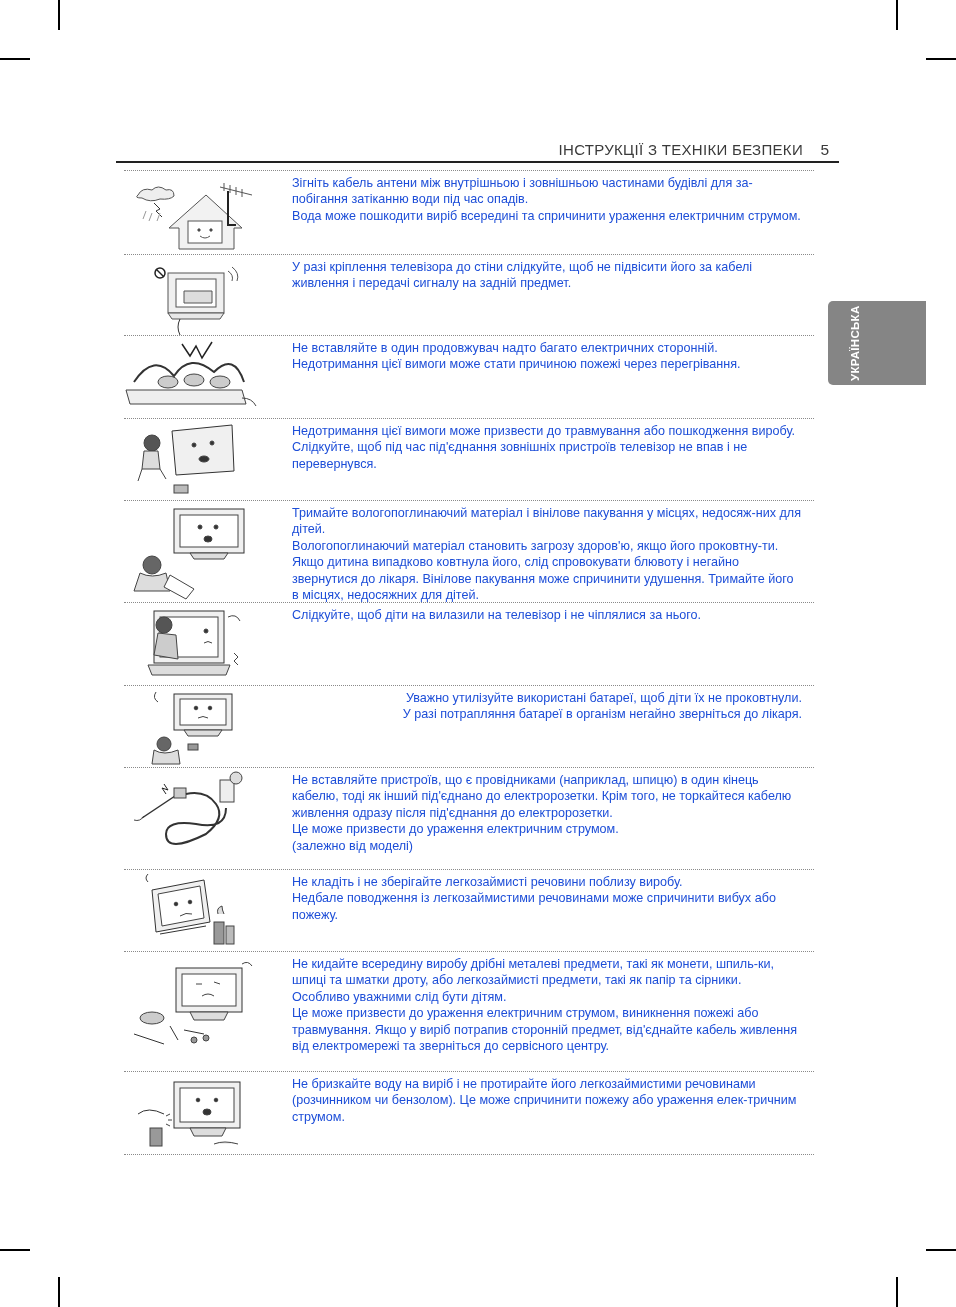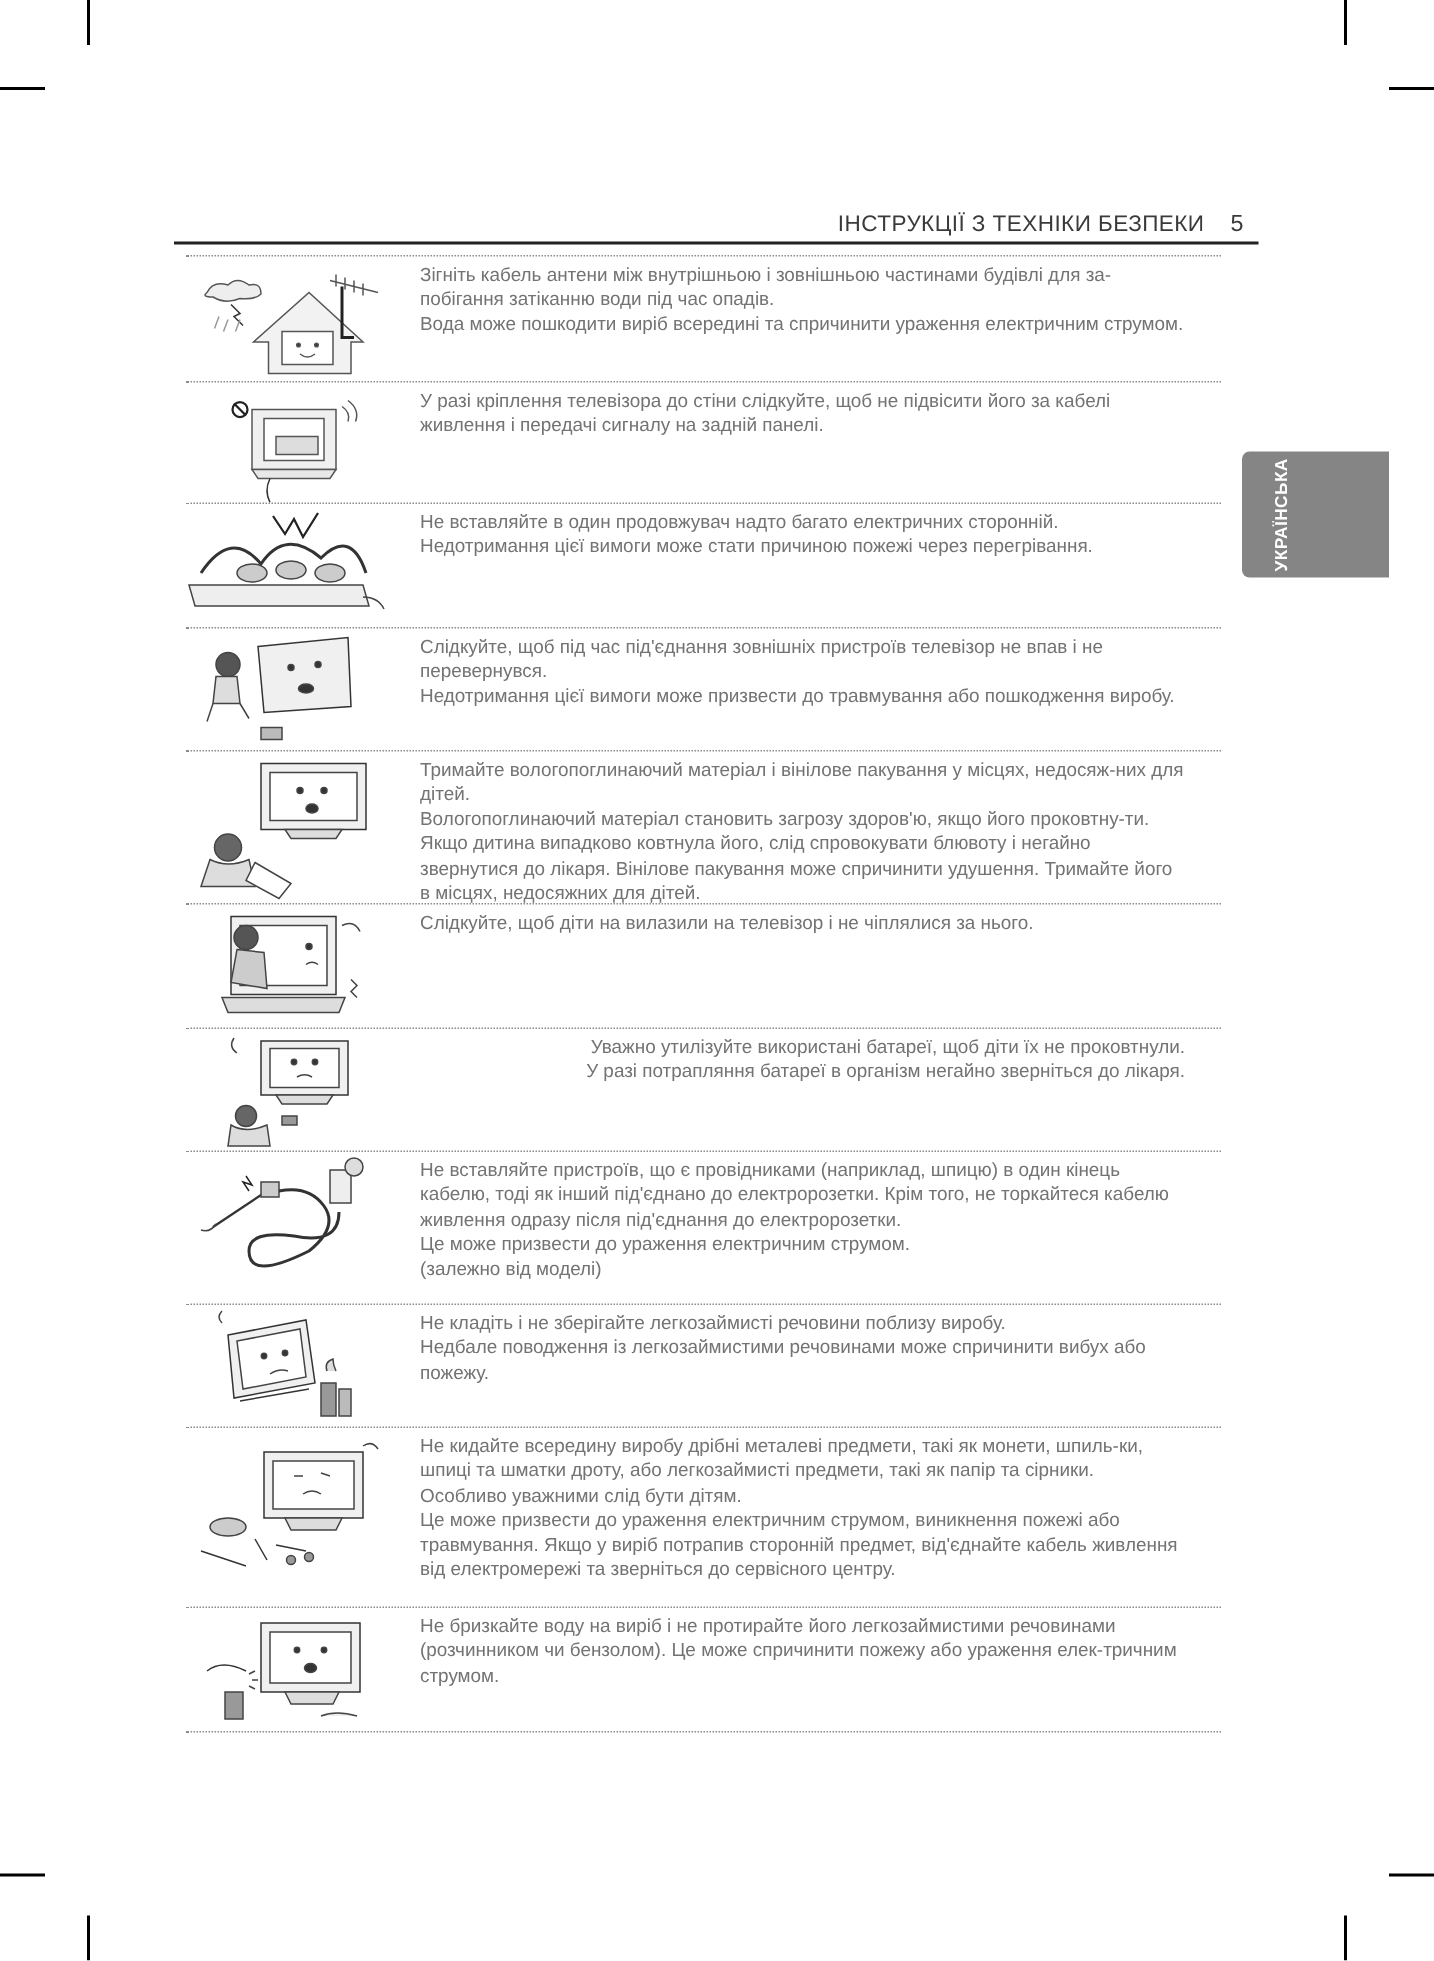--- a/index.html
+++ b/index.html
@@ -11,21 +11,21 @@
   .header-page { position: absolute; right: 10px; top: 1px; font-size: 15.5px; color: #3a3a3a; }
   .header-rule { position: absolute; left: 116px; top: 161px; width: 723px; height: 1.5px; background: #222; }
   .lang-tab { position: absolute; left: 828px; top: 301px; width: 98px; height: 84px; background: #858585;
               border-radius: 5px 0 0 5px; }
   .lang-tab span { position: absolute; left: 21px; top: 80px; transform-origin: 0 0; transform: rotate(-90deg);
                    color: #fff; font-weight: bold; font-size: 11.5px; letter-spacing: 0.3px; white-space: nowrap; }
   .section { position: absolute; left: 124px; width: 690px; border-top: 1px dotted #8a8a8a; }
   .section.last { border-bottom: 1px dotted #8a8a8a; }
   .illus { position: absolute; left: 0px; top: 2px; width: 150px; }
   .illus svg { display: block; }
-  .text { position: absolute; left: 156px; top: 4px; width: 510px; font-size: 12.6px; line-height: 16.4px; color: #737373; }
+  .text { position: absolute; left: 168px; top: 4px; width: 510px; font-size: 12.6px; line-height: 16.4px; color: #1d4ed8; }
   .text p { margin: 0; }
 </style>
 </head>
 <body>
 
 <div class="crop" style="left:58px;top:0;width:1.5px;height:30px;"></div>
 <div class="crop" style="left:0;top:58px;width:30px;height:1.5px;"></div>
 <div class="crop" style="left:896px;top:0;width:1.5px;height:30px;"></div>
 <div class="crop" style="left:926px;top:58px;width:30px;height:1.5px;"></div>
 <div class="crop" style="left:58px;top:1277px;width:1.5px;height:30px;"></div>
@@ -71,21 +71,21 @@
         <path d="M32 12 L40 20" stroke="#222" stroke-width="1.5"></path>
       <rect x="44" y="16" width="56" height="40" fill="#f0f0f0"></rect>
       <rect x="52" y="22" width="40" height="28" fill="#fff"></rect>
       <path d="M60 34 L88 34 L88 46 L60 46Z" fill="#ddd"></path>
       <path d="M44 56 L100 56 L96 62 L48 62Z" fill="#e8e8e8"></path>
       <path d="M56 62 q-4 8 0 16" stroke="#333"></path>
       <path d="M104 14 q6 4 4 10 M108 10 q8 6 5 14"></path>
     </svg>
   </div>
   <div class="text">
-    <p>У разі кріплення телевізора до стіни слідкуйте, щоб не підвісити його за кабелі живлення і передачі сигналу на задній панелі.</p>
+    <p>У разі кріплення телевізора до стіни слідкуйте, щоб не підвісити його за кабелі живлення і передачі сигналу на задній предмет.</p>
   </div>
 </div>
 
 <div class="section" style="top:335px;height:83px;">
   <div class="illus">
     <svg width="150" height="80" viewBox="0 0 150 80" fill="none" stroke="#444" stroke-width="1">
       <path d="M58 6 L66 18 L72 8 L78 20 L88 4" stroke="#222" stroke-width="1.5"></path>
       <path d="M2 52 L118 52 L122 66 L6 66Z" fill="#eee"></path>
       <path d="M10 44 q20-30 40-6 q16-24 40 -4 q20-20 30 10" stroke="#333" stroke-width="2"></path>
       <ellipse cx="44" cy="44" rx="10" ry="6" fill="#ccc"></ellipse>
@@ -107,22 +107,22 @@
       <path d="M20 30 L34 30 L36 48 L18 48Z" fill="#ddd"></path>
       <path d="M18 48 L14 60 M36 48 L42 58"></path>
       <path d="M48 10 L108 4 L110 50 L52 54Z" fill="#f0f0f0" stroke="#333"></path>
       <circle cx="70" cy="24" r="2" fill="#333"></circle>
         <circle cx="88" cy="22" r="2" fill="#333"></circle>
       <ellipse cx="80" cy="38" rx="5" ry="3" fill="#333"></ellipse>
       <rect x="50" y="64" width="14" height="8" fill="#bbb"></rect>
     </svg>
   </div>
   <div class="text">
+    <p>Недотримання цієї вимоги може призвести до травмування або пошкодження виробу.</p>
     <p>Слідкуйте, щоб під час під'єднання зовнішніх пристроїв телевізор не впав і не перевернувся.</p>
-    <p>Недотримання цієї вимоги може призвести до травмування або пошкодження виробу.</p>
   </div>
 </div>
 
 <div class="section" style="top:500px;height:102px;">
   <div class="illus">
     <svg width="150" height="100" viewBox="0 0 150 100" fill="none" stroke="#444" stroke-width="1">
       <rect x="50" y="6" width="70" height="44" fill="#f0f0f0" stroke="#333"></rect>
       <rect x="56" y="12" width="58" height="32" fill="#fff"></rect>
       <circle cx="76" cy="24" r="2" fill="#333"></circle>
         <circle cx="92" cy="24" r="2" fill="#333"></circle>

